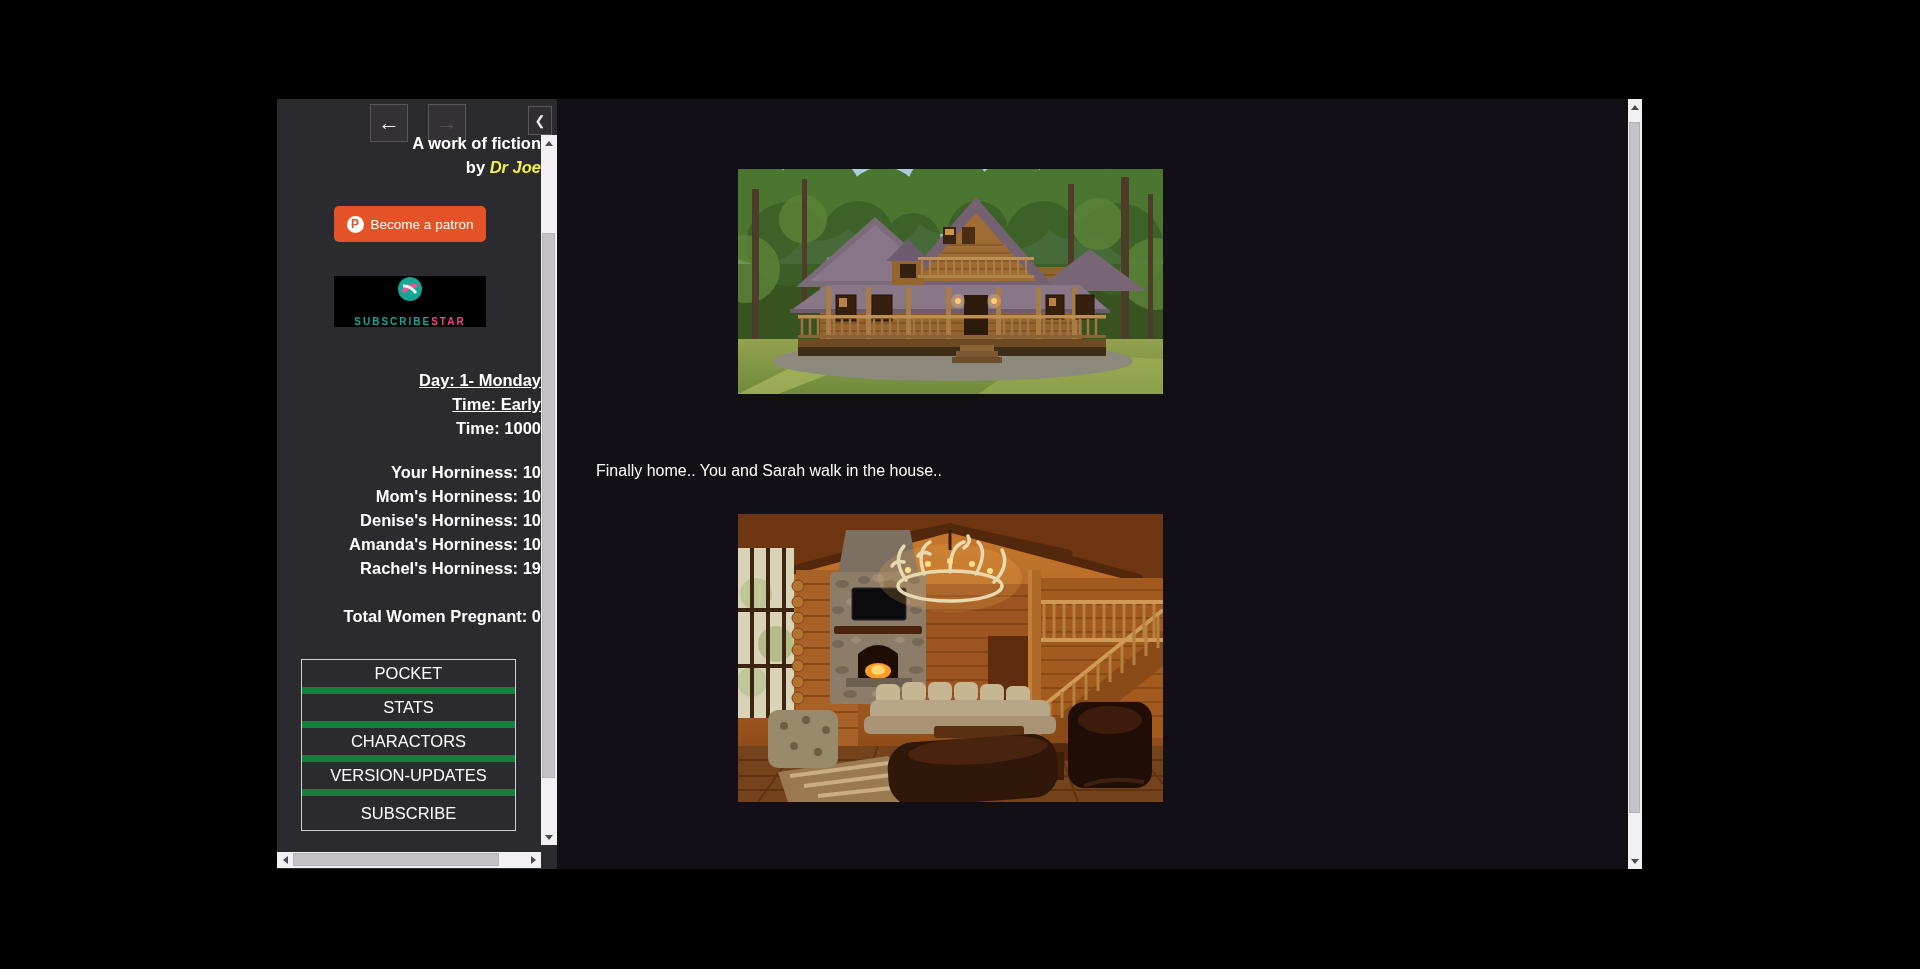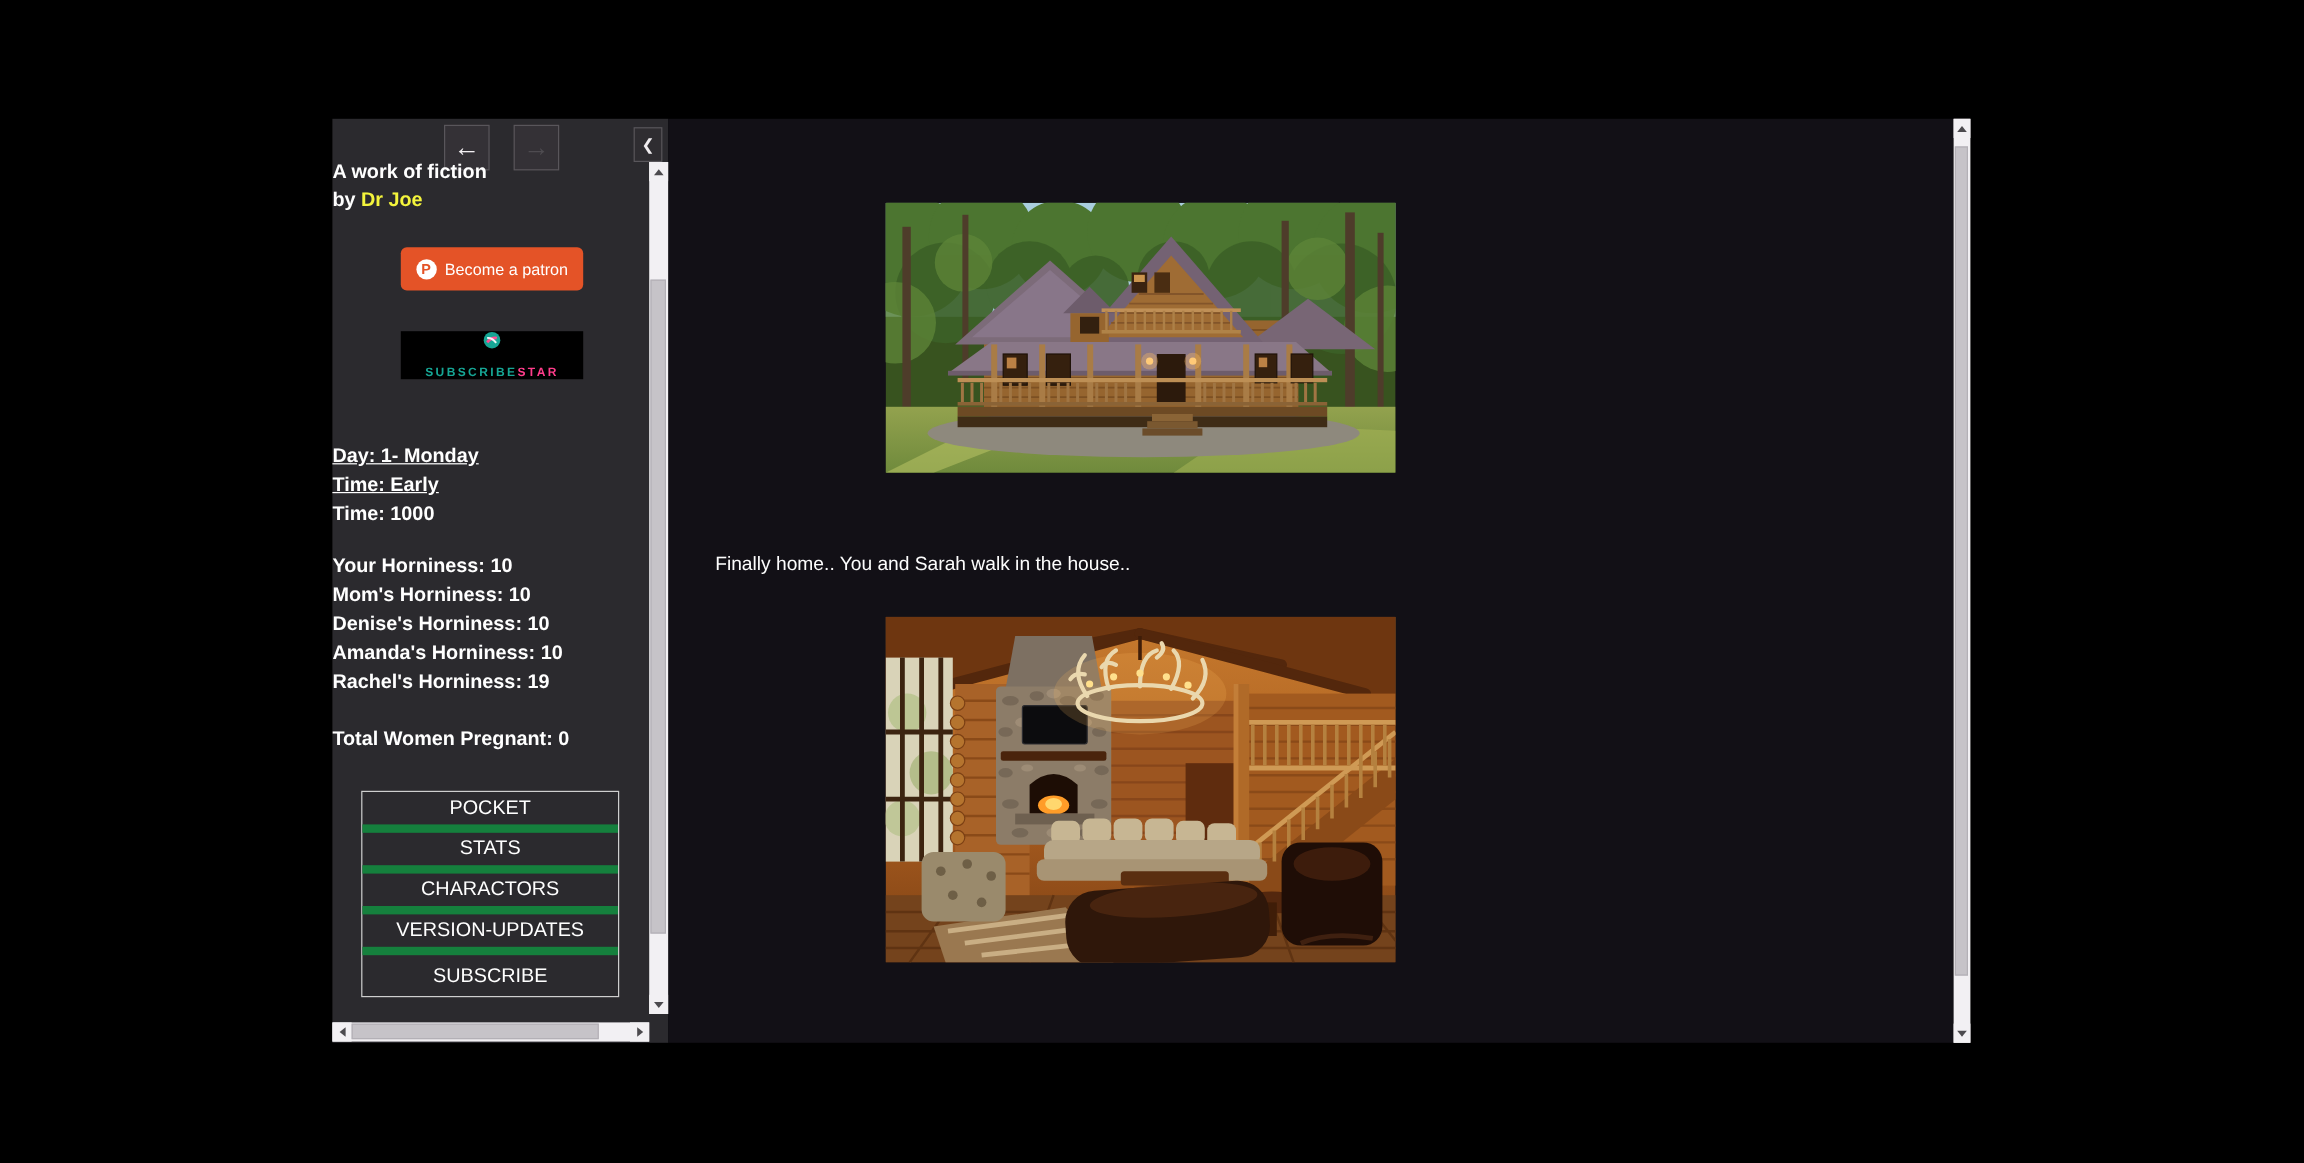--- a/index.html
+++ b/index.html
@@ -10,32 +10,32 @@
   
   .sidebar { position:absolute; left:0; top:0; width:280px; height:770px; background:#2b2a2e; }
   .nav-btn { position:absolute; width:38px; height:38px; top:5px; background:#343136;
              border:1px solid #59565b; display:flex; align-items:center; justify-content:center;
              font-size:22px; font-weight:bold; cursor:pointer; }
   .nav-back { left:93px; color:#f3f0f3; }
   .nav-fwd  { left:151px; color:#4e4b50; }
   .collapse-btn { position:absolute; left:251px; top:7px; width:24px; height:29px;
              border:1px solid #59565b; background:#2f2d31; color:#efecef; display:flex;
              align-items:center; justify-content:center; font-size:13px; cursor:pointer; }
-  .sb-text { position:absolute; left:0; width:264px; text-align:left; color:#fff;
+  .sb-text { position:absolute; left:0; width:264px; text-align:right; color:#fff;
              font-weight:bold; font-size:16.5px; line-height:24px; }
   .title-block { top:32px; }
-  .author { color:#f4f43c; }
+  .author { color:#f4f43c; font-style:italic; }
   .patreon-btn { position:absolute; left:57px; top:107px; width:152px; height:36px;
              background:#e45327; border-radius:5px; display:flex; align-items:center;
              justify-content:center; gap:7px; cursor:pointer; }
   .patreon-btn .p-icon { width:17px; height:17px; border-radius:50%; background:#fff;
              color:#e45327; font-size:12px; font-weight:bold; display:flex;
              align-items:center; justify-content:center; }
   .patreon-btn .p-label { color:#fff; font-size:13.5px; font-weight:400; }
-  .ss-box { position:absolute; left:57px; top:177px; width:152px; height:40px; background:#000;
+  .ss-box { position:absolute; left:57px; top:177px; width:152px; height:51px; background:#000;
             display:flex; flex-direction:column; align-items:center; justify-content:center;
             gap:14px; cursor:pointer; }
   .ss-words { font-size:10px; font-weight:bold; letter-spacing:2px; }
   .ss-w1 { color:#16a695; } .ss-w2 { color:#ff3d8b; }
   .day-block { top:269px; }
   .u { text-decoration:underline; }
   .horny-block { top:361px; }
   .preg-block { top:505px; }
   .menu { position:absolute; left:24px; top:560px; width:215px;
           border:1px solid #cfcfcf; }

